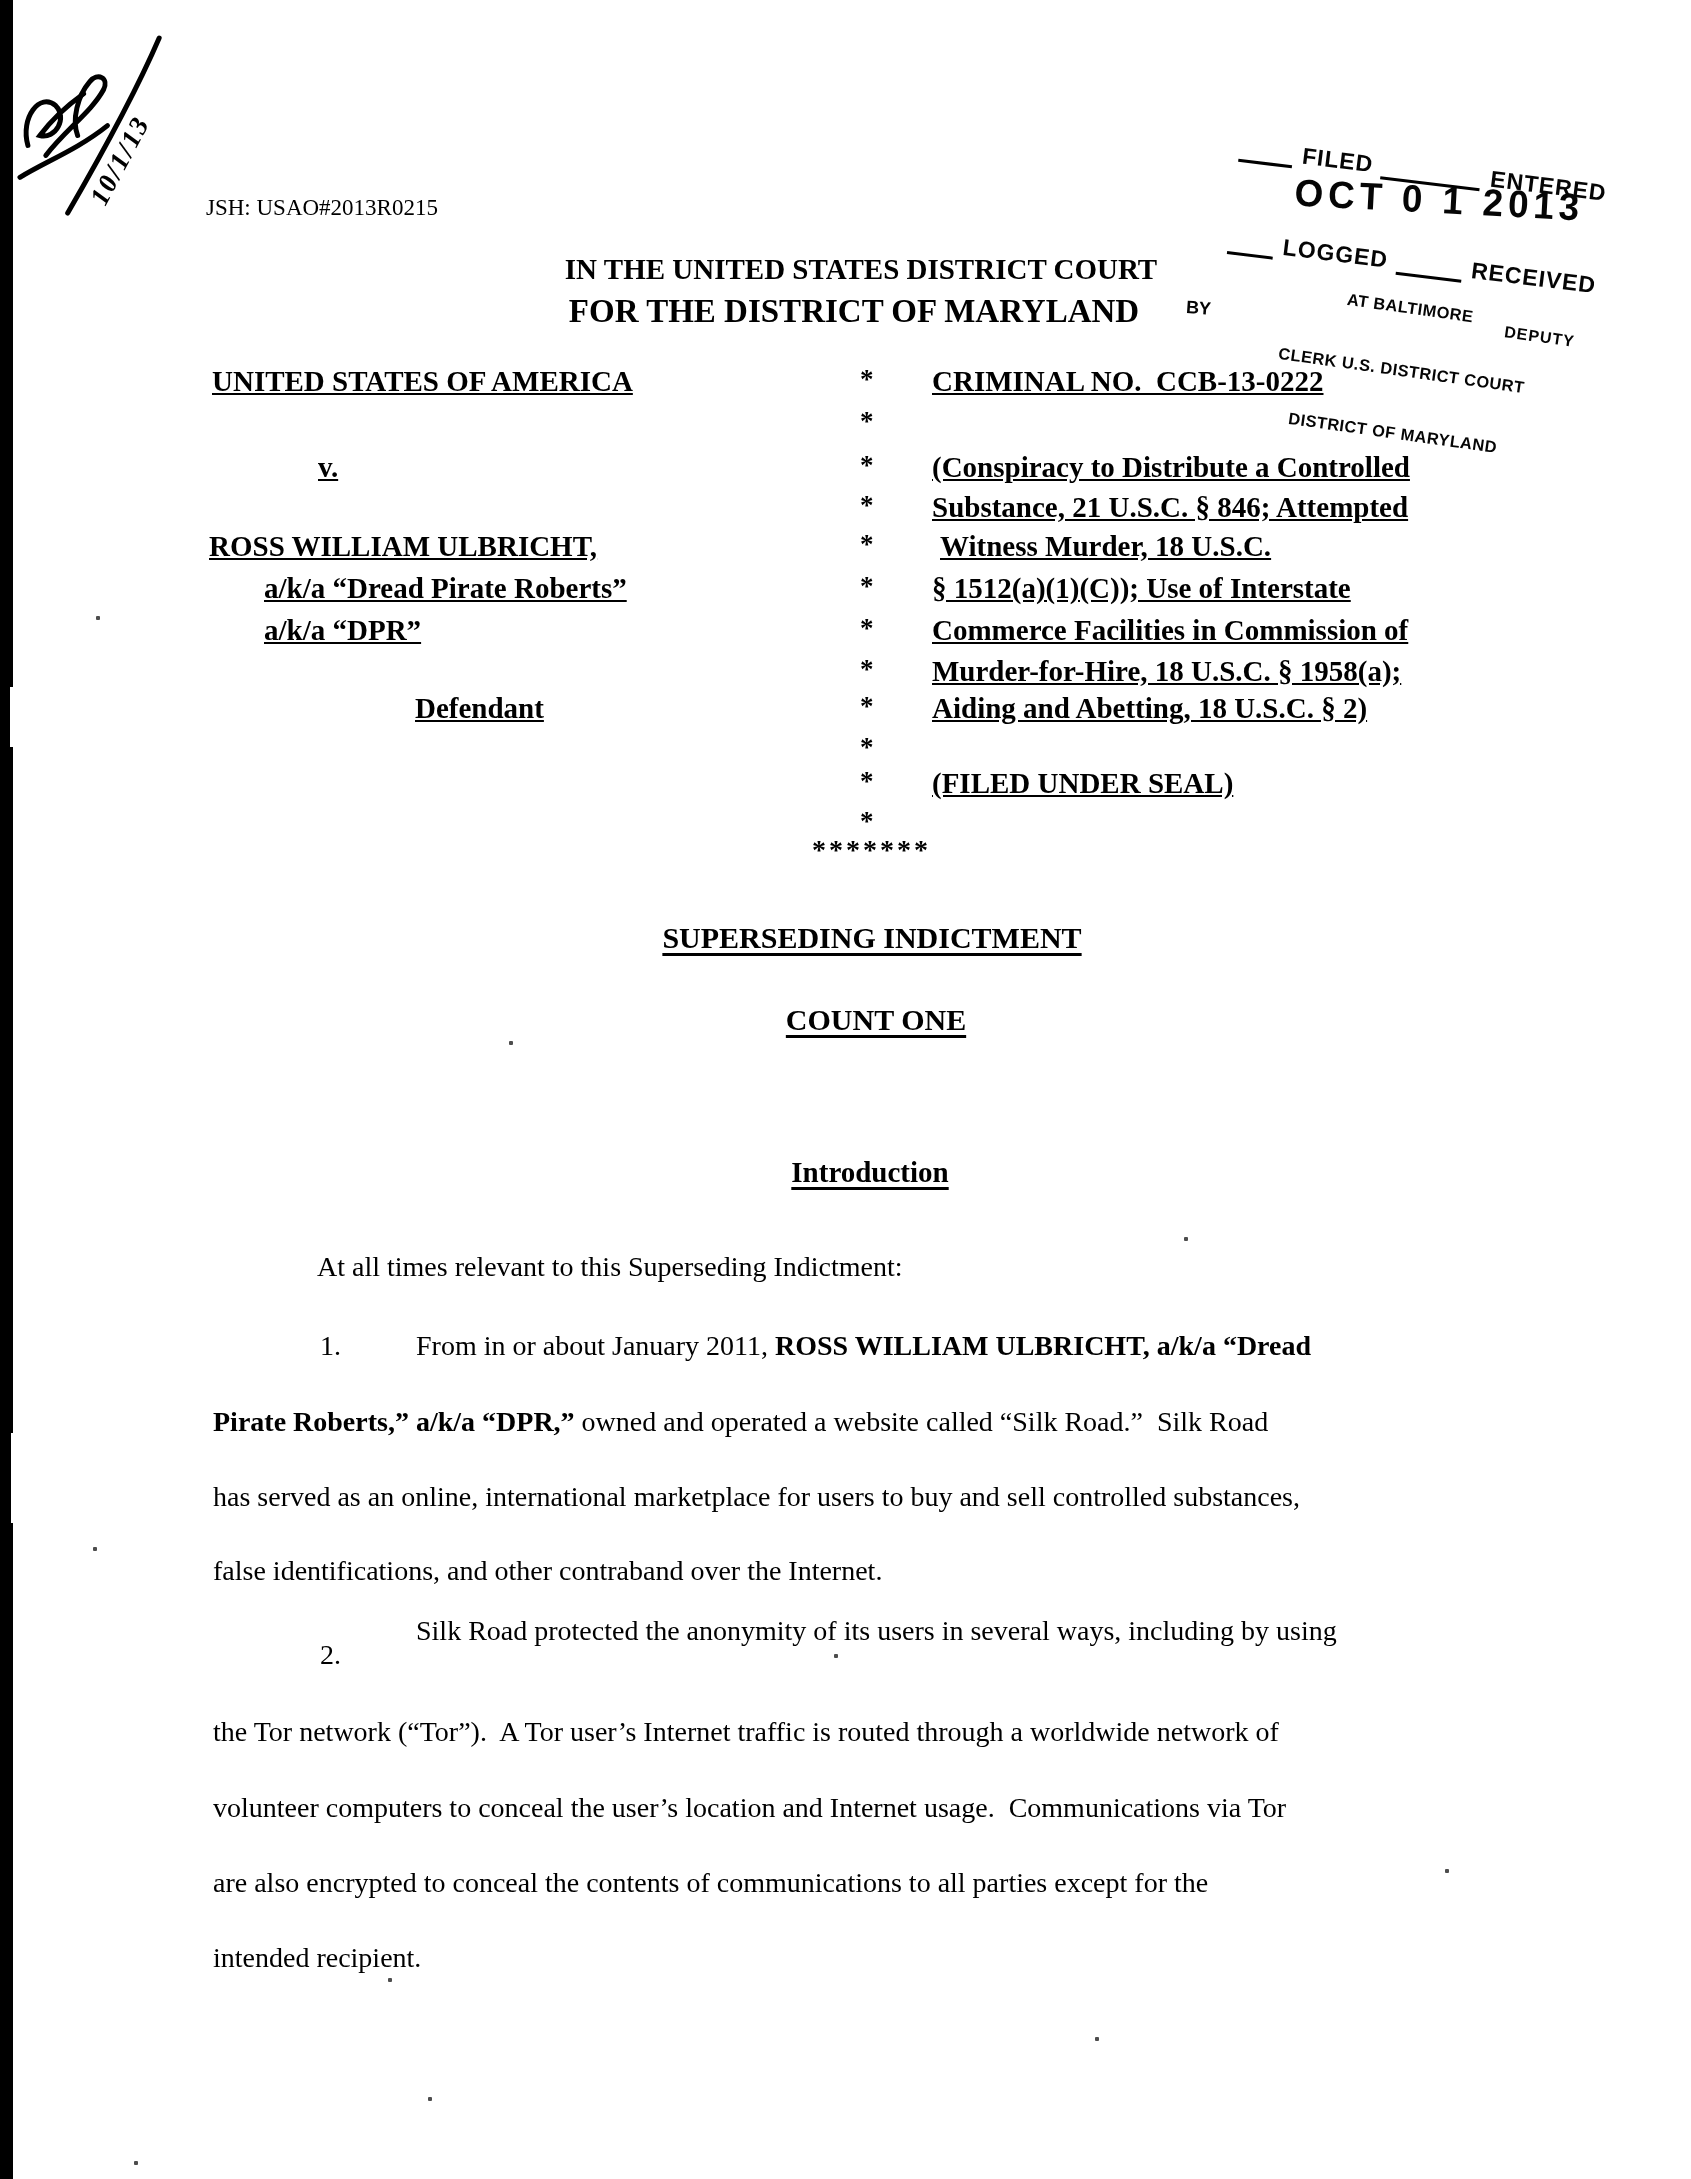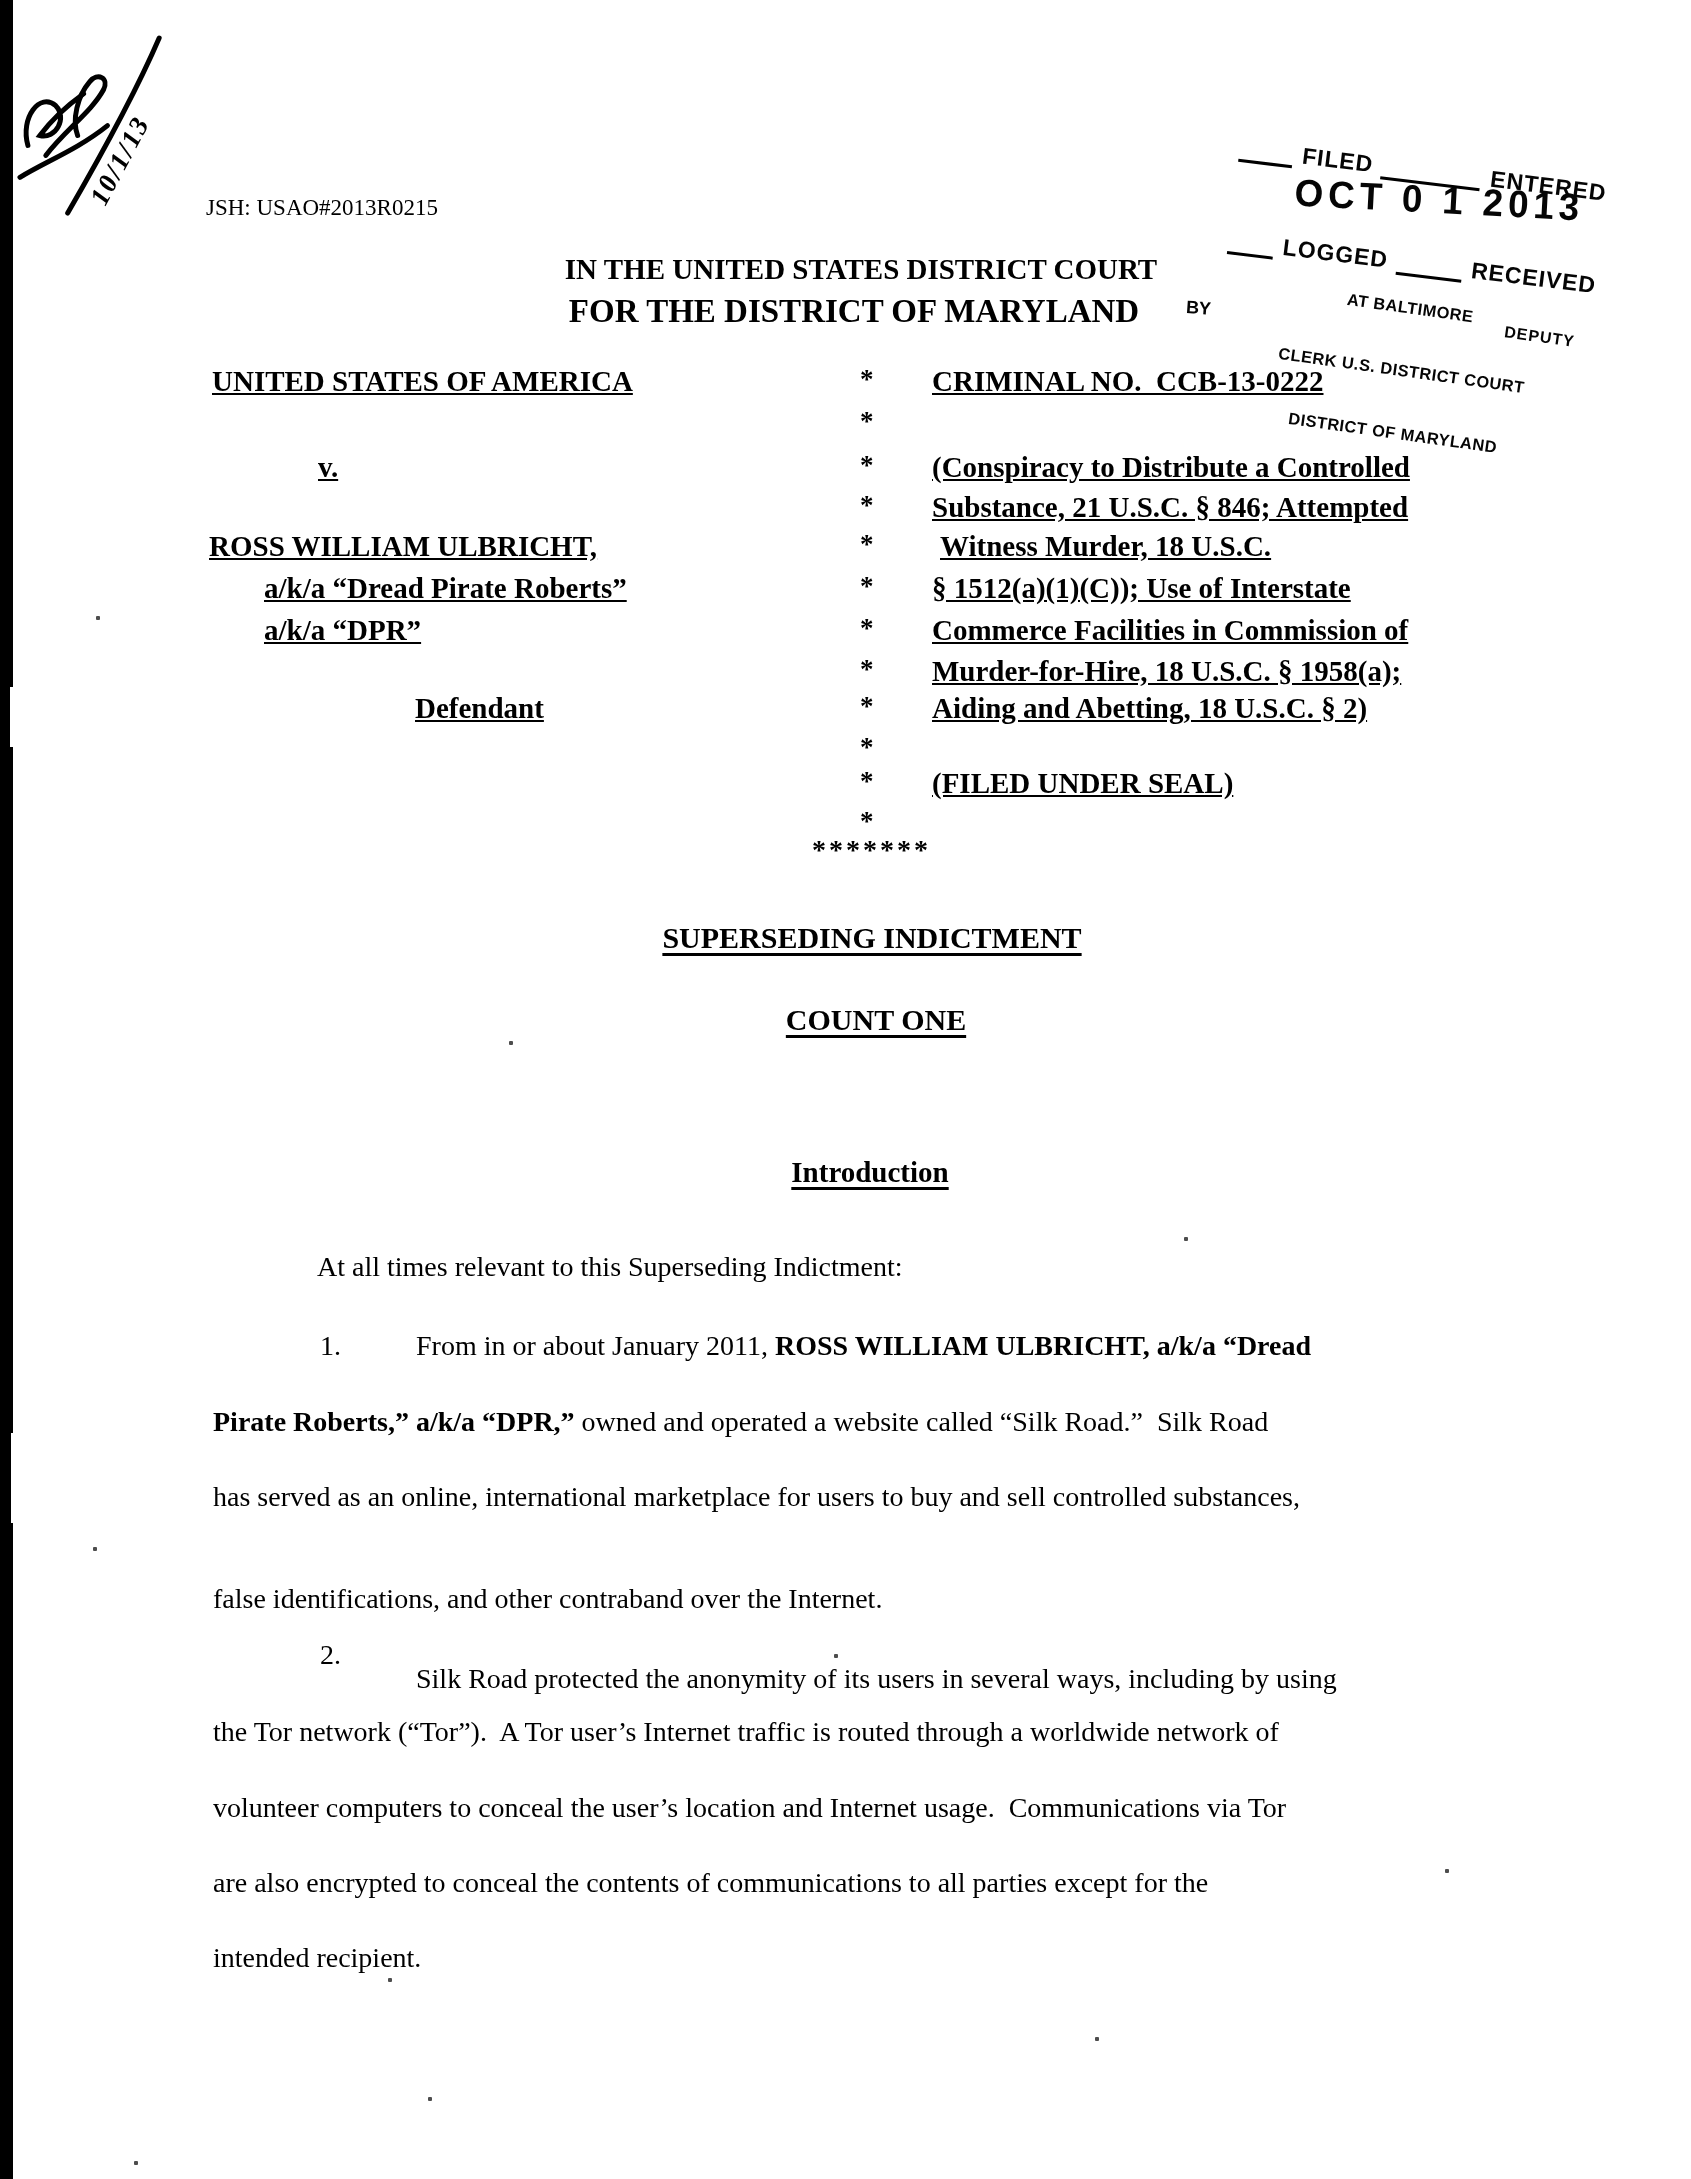--- a/index.html
+++ b/index.html
@@ -116,24 +116,24 @@
 
   <div class="abs b u center" style="left:872px;top:921px;font-size:30px;">SUPERSEDING INDICTMENT</div>
   <div class="abs b u center" style="left:876px;top:1003px;font-size:30px;">COUNT ONE</div>
   <div class="abs b u center" style="left:870px;top:1156px;font-size:29px;">Introduction</div>
   <div class="abs body-txt" style="left:317px;top:1250px;">At all times relevant to this Superseding Indictment:</div>
 
   <div class="abs body-txt" style="left:320px;top:1329px;">1.</div>
   <div class="abs body-txt" style="left:416px;top:1329px;"><span>From in or about January 2011, </span><span class="b">ROSS WILLIAM ULBRICHT, a/k/a “Dread</span></div>
   <div class="abs body-txt" style="left:213px;top:1405px;"><span class="b">Pirate Roberts,” a/k/a “DPR,”</span><span> owned and operated a website called “Silk Road.”  Silk Road</span></div>
   <div class="abs body-txt" style="left:213px;top:1480px;">has served as an online, international marketplace for users to buy and sell controlled substances,</div>
-  <div class="abs body-txt" style="left:213px;top:1554px;margin-top:28px;">false identifications, and other contraband over the Internet.</div>
+  <div class="abs body-txt" style="left:213px;top:1554px;">false identifications, and other contraband over the Internet.</div>
 
   <div class="abs body-txt" style="left:320px;top:1638px;">2.</div>
-  <div class="abs body-txt" style="left:416px;top:1662px;text-align:right;">Silk Road protected the anonymity of its users in several ways, including by using</div>
+  <div class="abs body-txt" style="left:416px;top:1614px;text-align:right;">Silk Road protected the anonymity of its users in several ways, including by using</div>
   <div class="abs body-txt" style="left:213px;top:1715px;">the Tor network (“Tor”).  A Tor user’s Internet traffic is routed through a worldwide network of</div>
   <div class="abs body-txt" style="left:213px;top:1791px;">volunteer computers to conceal the user’s location and Internet usage.  Communications via Tor</div>
   <div class="abs body-txt" style="left:213px;top:1866px;">are also encrypted to conceal the contents of communications to all parties except for the</div>
   <div class="abs body-txt" style="left:213px;top:1941px;">intended recipient.</div>
 
   <div class="speck" style="left:96px;top:616px;"></div>
   <div class="speck" style="left:509px;top:1041px;"></div>
   <div class="speck" style="left:1184px;top:1237px;"></div>
   <div class="speck" style="left:93px;top:1547px;"></div>
   <div class="speck" style="left:834px;top:1654px;"></div>

